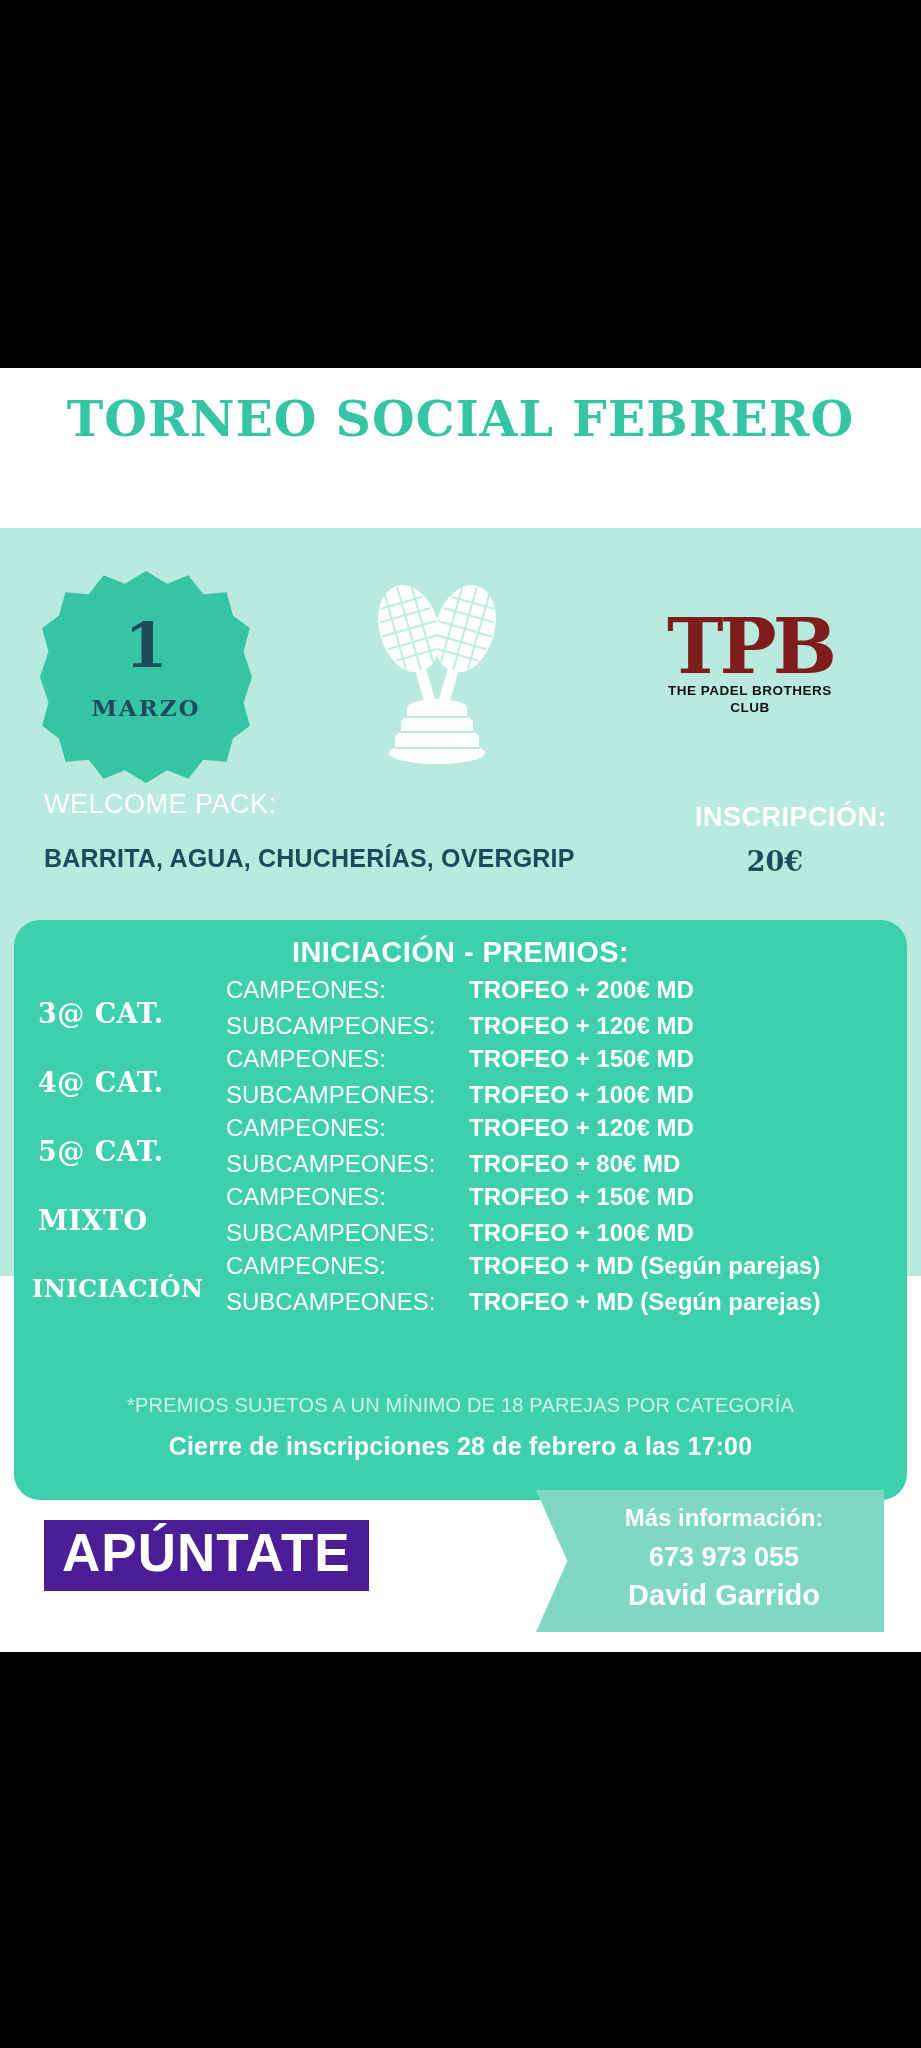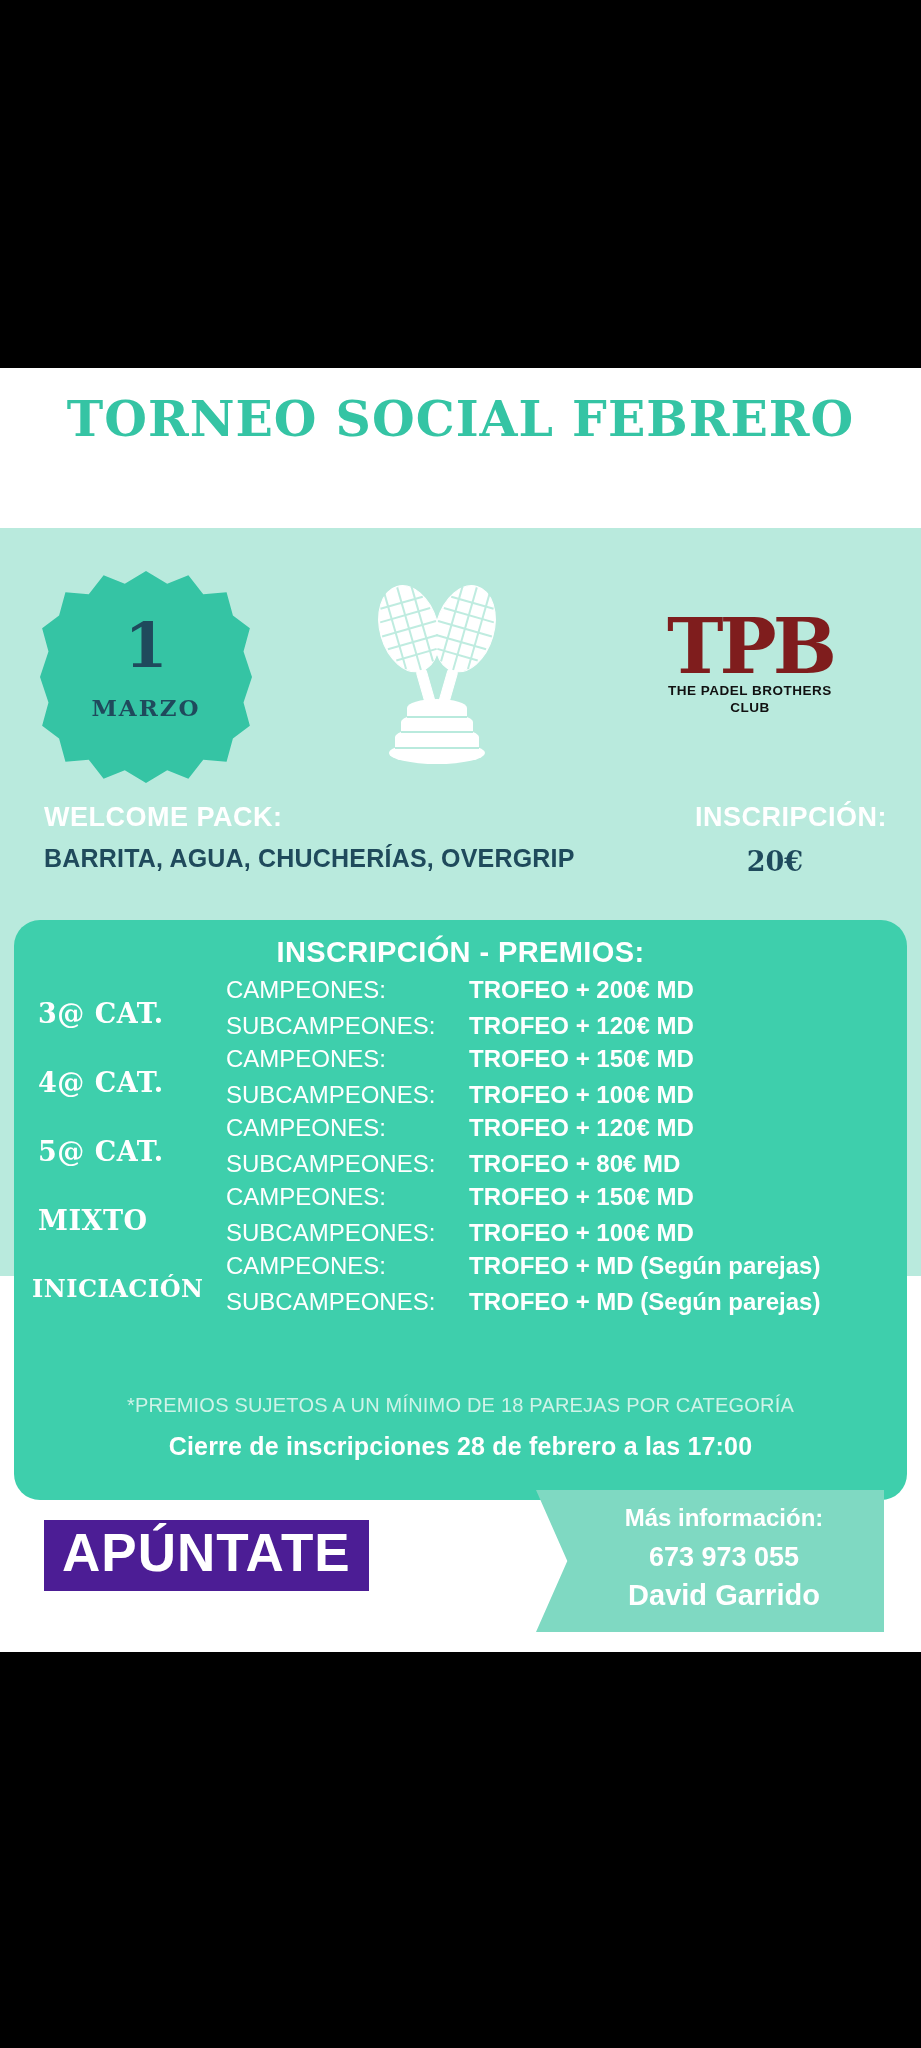--- a/index.html
+++ b/index.html
@@ -104,22 +104,22 @@
   .logo-sub1, .logo-sub2 {
     font-size: 13.5px;
     font-weight: bold;
     letter-spacing: .5px;
     color: #111;
     line-height: 1.25;
   }
 
   
   .wp-label {
-    position: absolute; left: 44px; top: 434px;
-    font-size: 27px; font-weight: bold; letter-spacing: .5px;
+    position: absolute; left: 44px; top: 421px;
+    font-size: 27px; font-weight: normal; letter-spacing: .5px;
     color: #ffffff;
   }
   .wp-items {
     position: absolute; left: 44px; top: 476px;
     font-size: 25px; font-weight: bold; letter-spacing: .2px;
     color: #1F4A5C;
   }
   .insc-label {
     position: absolute; right: 34px; top: 434px;
     font-size: 27px; font-weight: bold; letter-spacing: .5px;
@@ -296,21 +296,21 @@
       <div class="logo-sub1">THE PADEL BROTHERS</div>
       <div class="logo-sub2">CLUB</div>
     </div>
 
     <div class="wp-label">WELCOME PACK:</div>
     <div class="wp-items">BARRITA, AGUA, CHUCHERÍAS, OVERGRIP</div>
     <div class="insc-label">INSCRIPCIÓN:</div>
     <div class="insc-price">20€</div>
 
     <div class="card">
-      <div class="card-title">INSCRIPCIÓN - PREMIOS:</div>
+      <div class="card-title">INICIACIÓN - PREMIOS:</div>
 
       <div class="cat-row" style="top:52px;">
         <div class="cat-name">3@ CAT.</div>
         <div class="role r1">CAMPEONES:</div>
         <div class="role r2">SUBCAMPEONES:</div>
         <div class="prize p1">TROFEO + 200€ MD</div>
         <div class="prize p2">TROFEO +  120€ MD</div>
       </div>
 
       <div class="cat-row" style="top:121px;">

